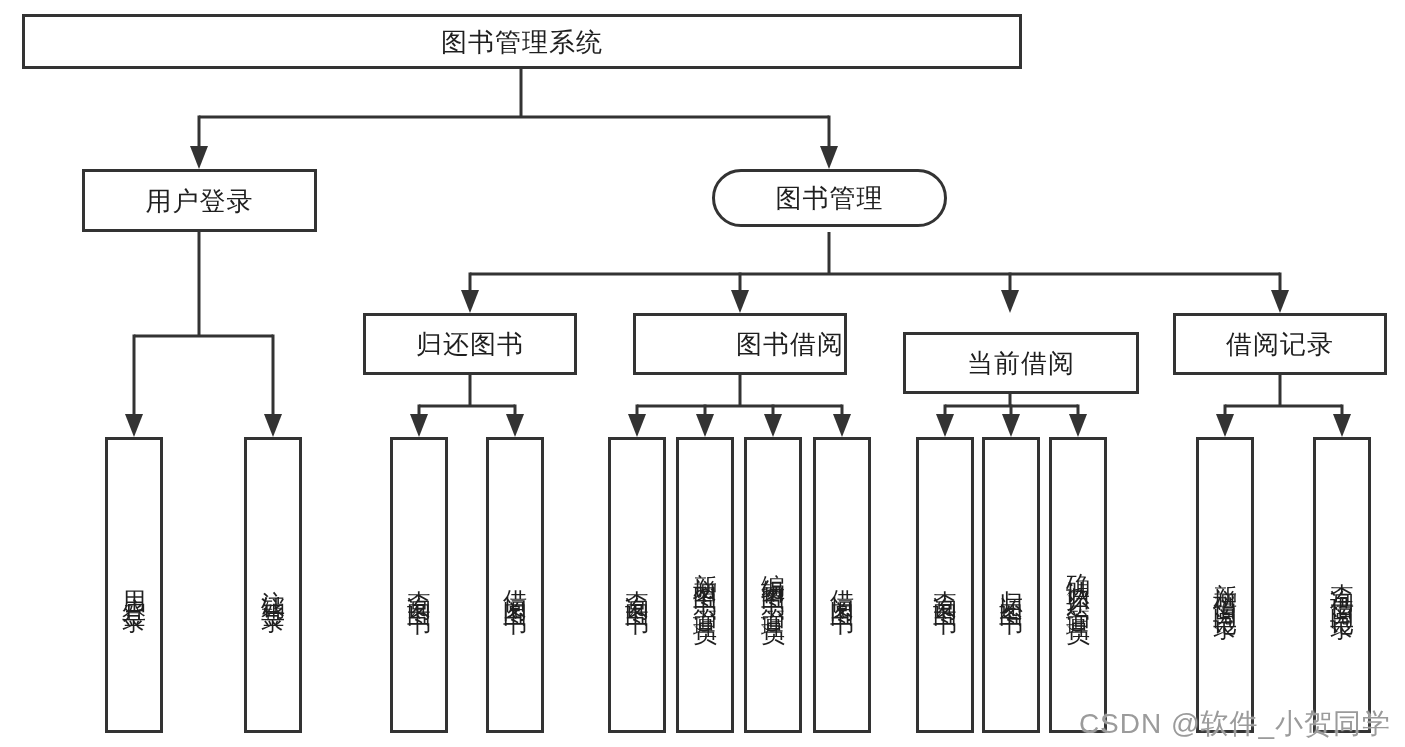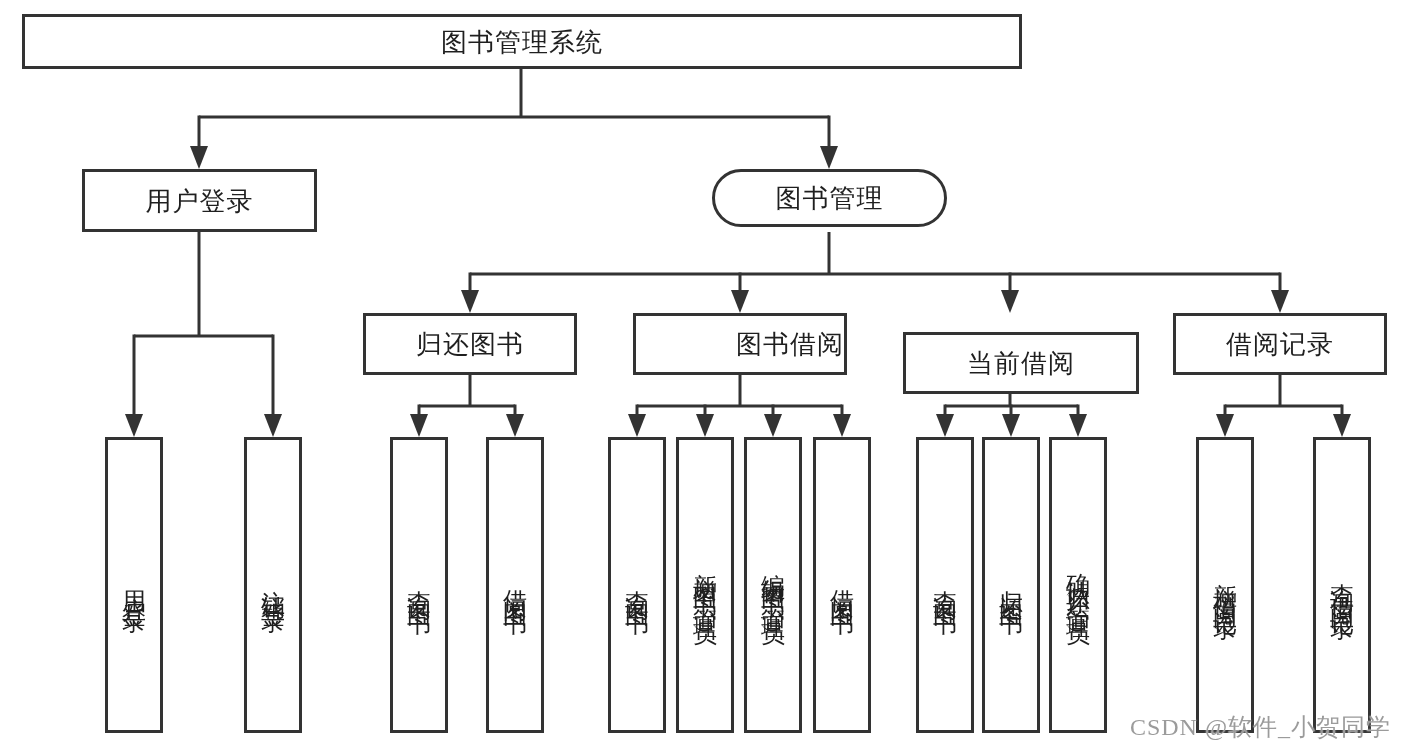--- a/index.html
+++ b/index.html
@@ -43,26 +43,25 @@
   .node.vertical .lbl {
     writing-mode: vertical-rl;
     text-orientation: upright;
     letter-spacing: 7px;
     white-space: nowrap;
   }
   #watermark {
     position: absolute;
     right: 14px;
     bottom: 4px;
-    font-size: 24px;
+    font-size: 28px;
     color: var(--wm, #9b9b9b);
     letter-spacing: 1px;
     z-index: 5;
     text-shadow: 0 0 2px #ffffff;
-    font-family: Liberation Serif, serif;
   }
 </style>
 </head>
 <body>
 
 <div id="stage" style="--bg: #ffffff; --border: #333333; --text: #1f1f1f; --wm: #9b9b9b;">
   <svg id="edges" viewBox="0 0 1405 747">
       <line x1="521" y1="69" x2="521" y2="117" stroke="#333333" stroke-width="3"></line>
       <line x1="199" y1="117" x2="829" y2="117" stroke="#333333" stroke-width="3"></line>
       <line x1="199" y1="115.5" x2="199" y2="153" stroke="#333333" stroke-width="3"></line>

